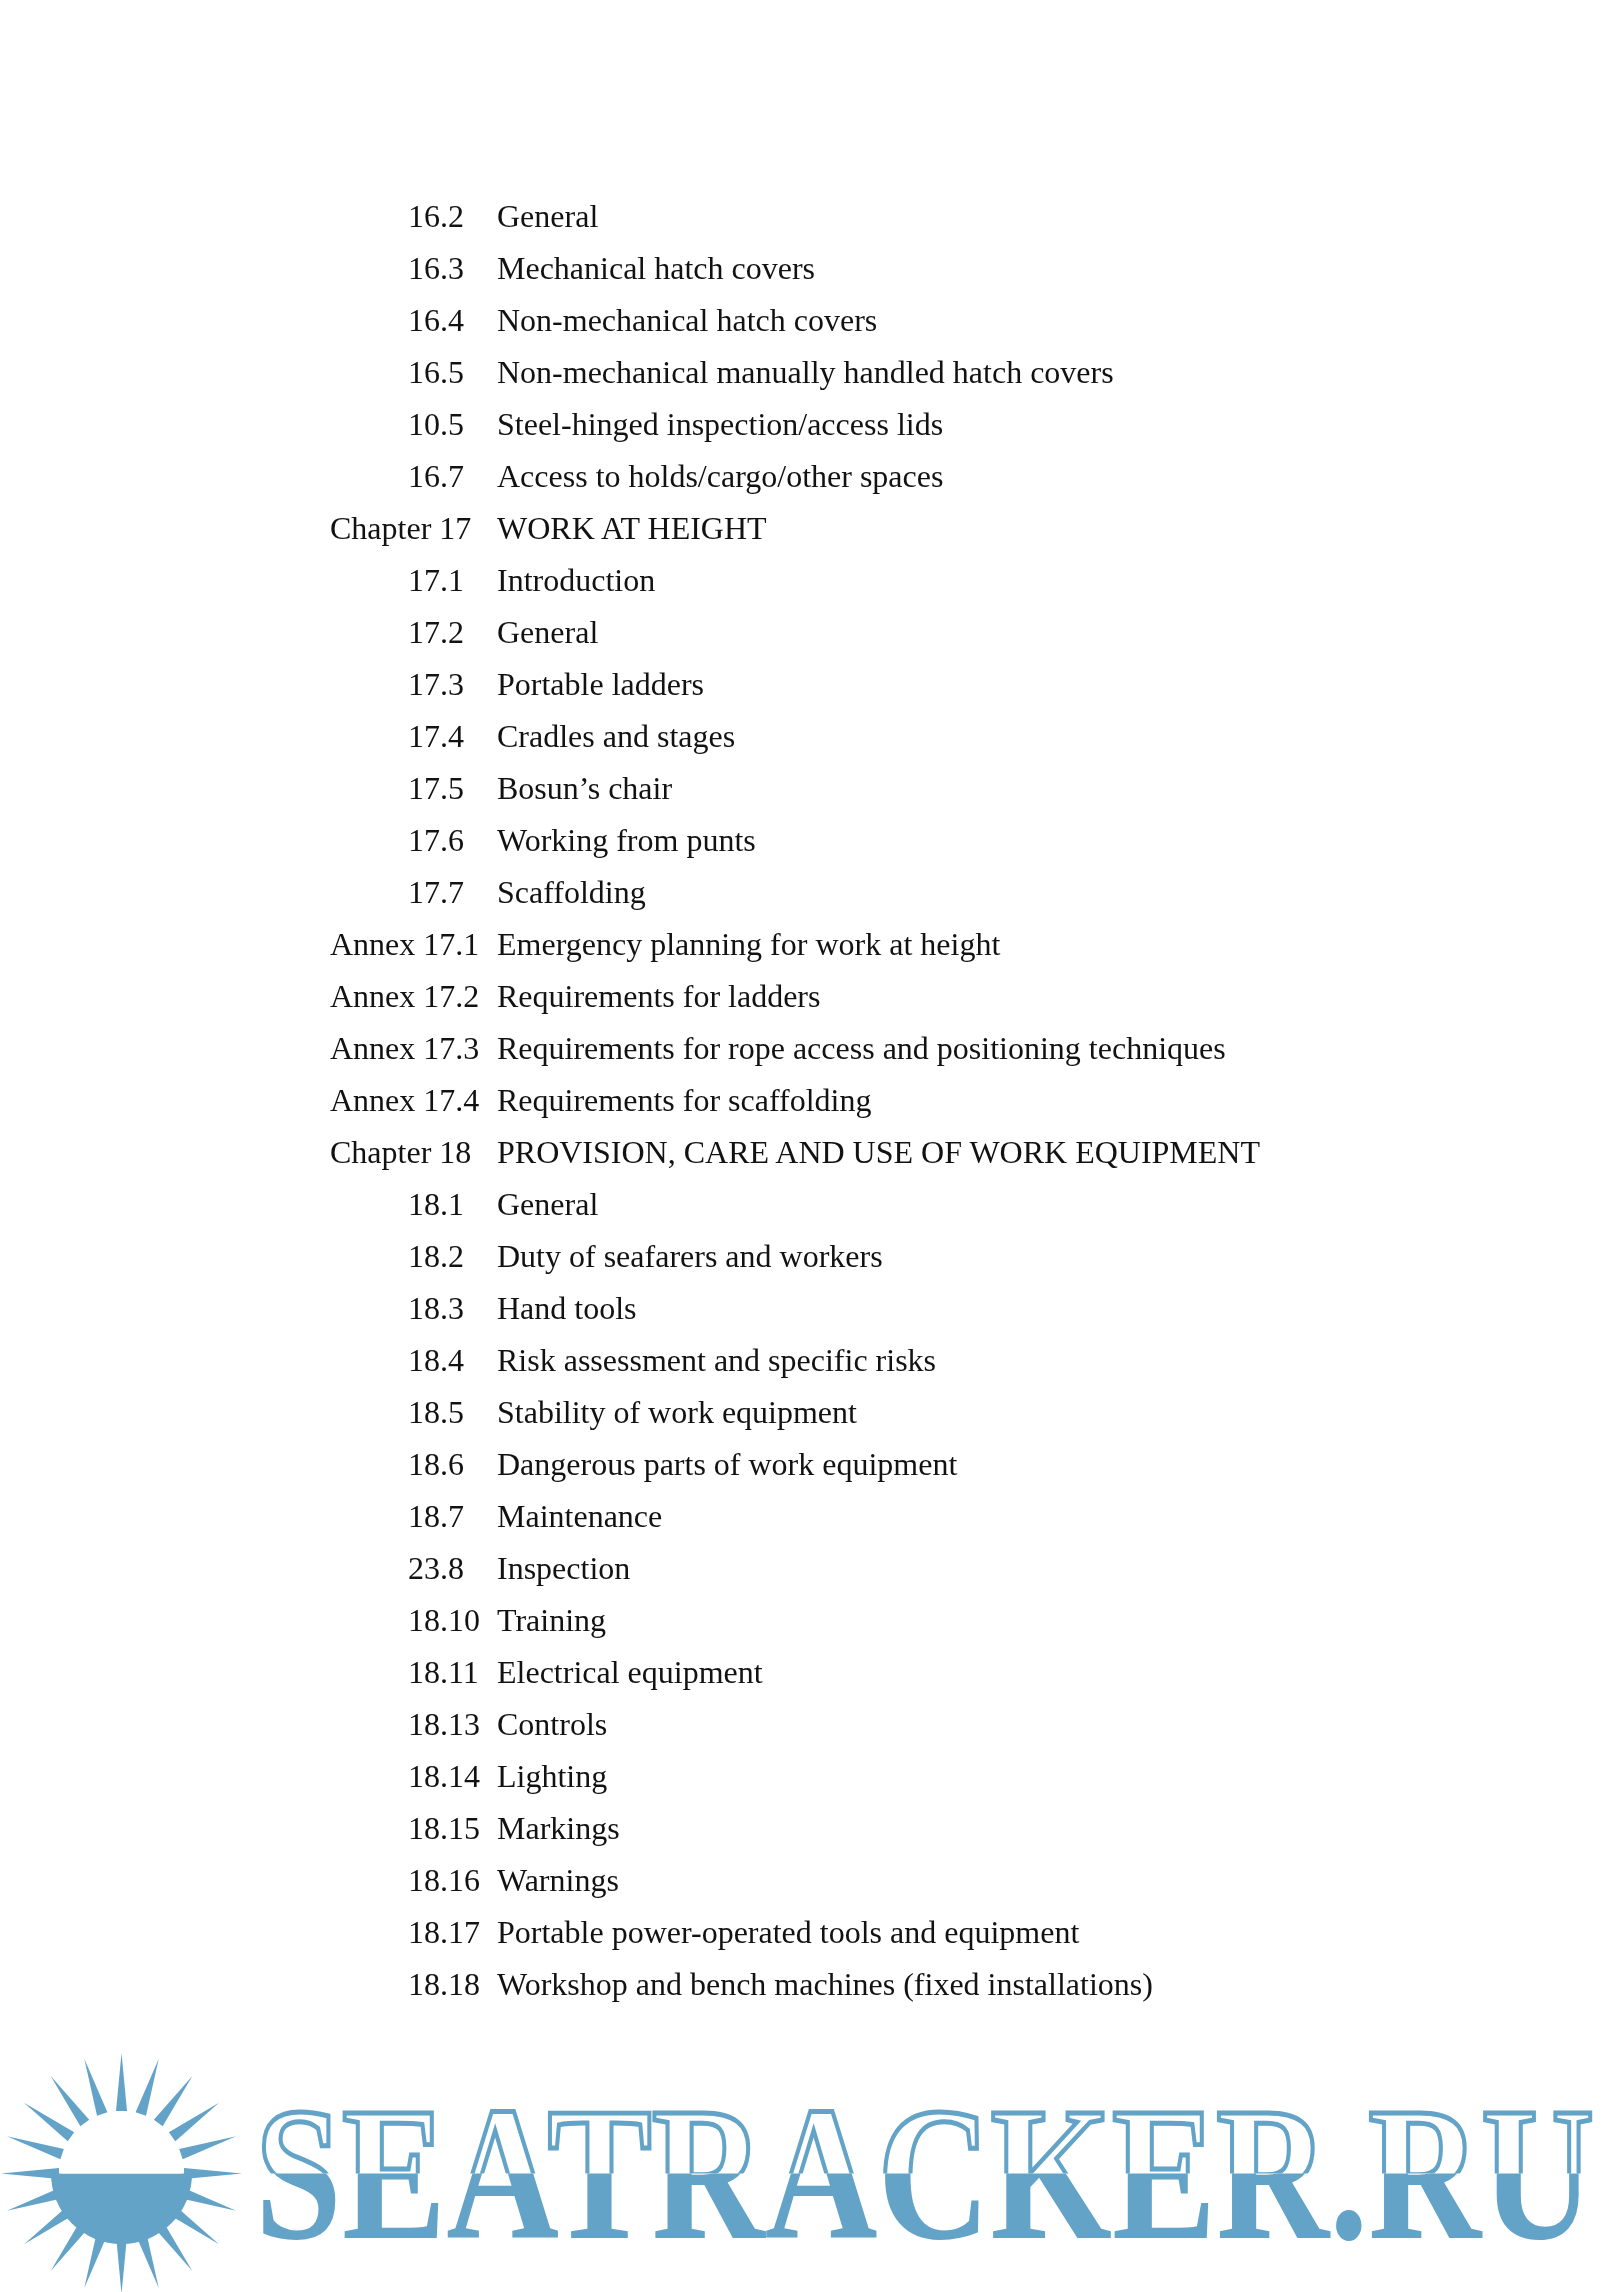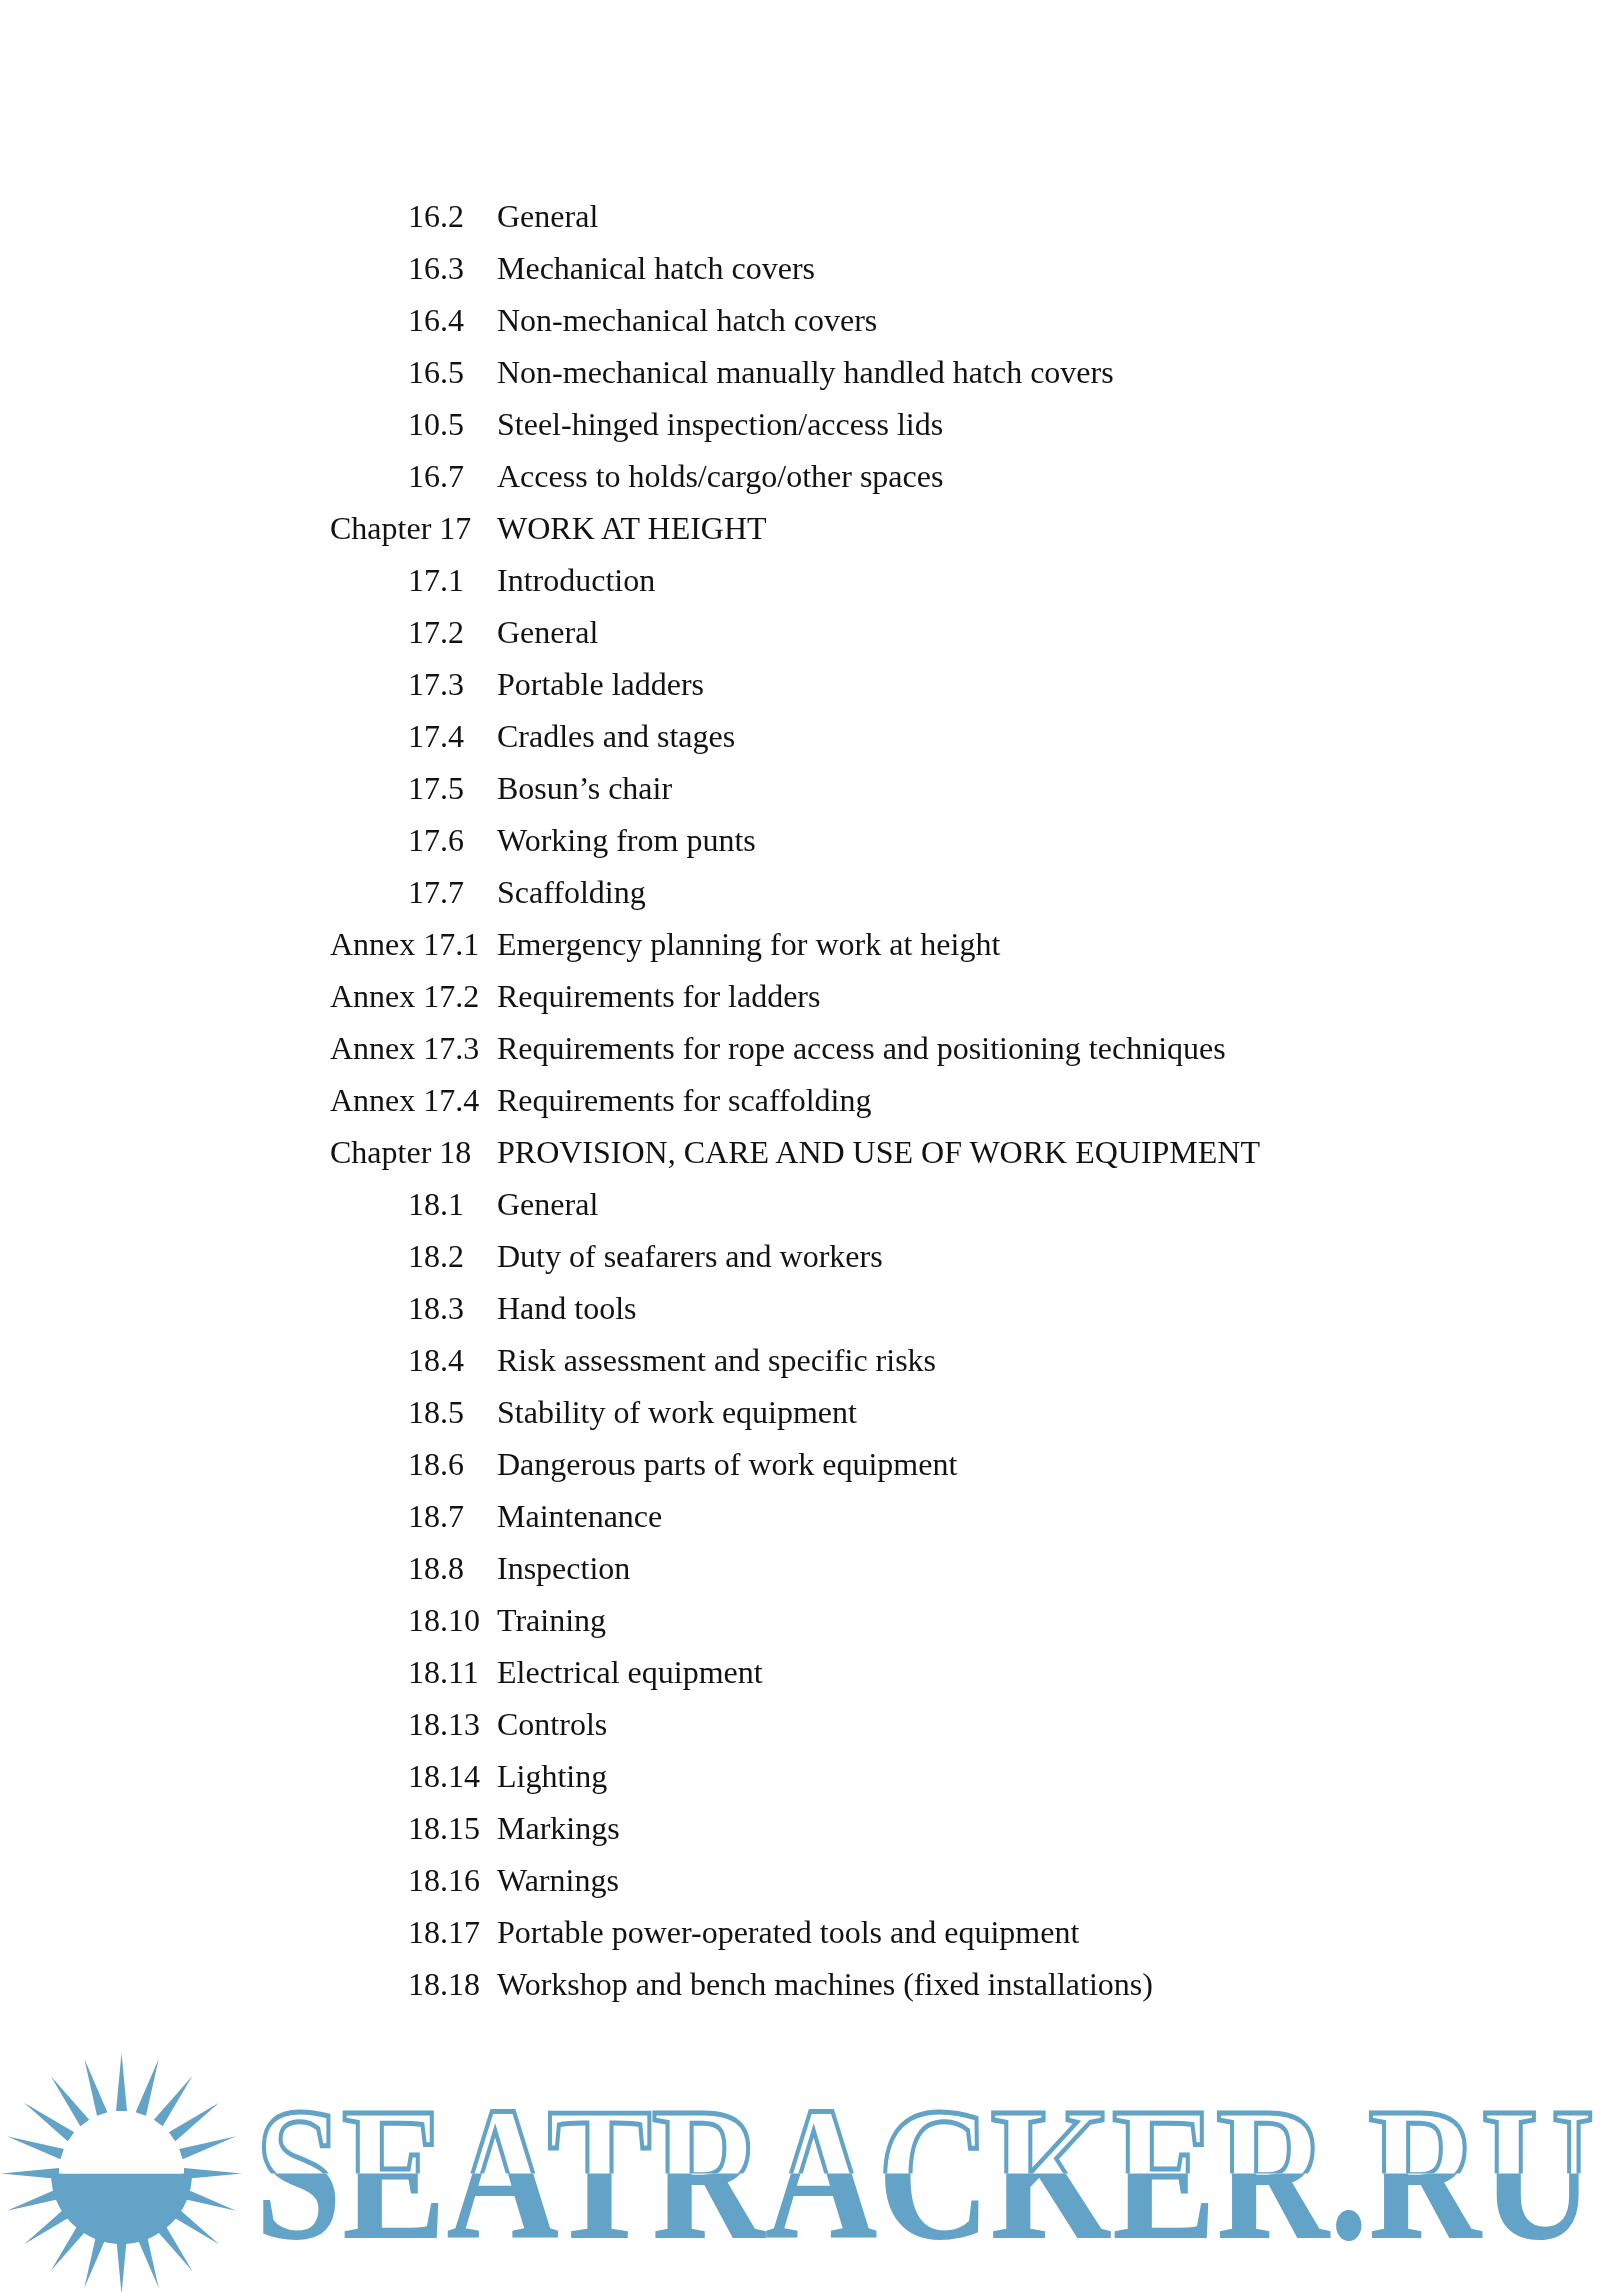--- a/index.html
+++ b/index.html
@@ -134,21 +134,21 @@
       </div>
       <div class="toc-row section">
         <span class="toc-label">18.6</span>
         <span class="toc-title">Dangerous parts of work equipment</span>
       </div>
       <div class="toc-row section">
         <span class="toc-label">18.7</span>
         <span class="toc-title">Maintenance</span>
       </div>
       <div class="toc-row section">
-        <span class="toc-label">18.8</span>
+        <span class="toc-label">23.8</span>
         <span class="toc-title">Inspection</span>
       </div>
       <div class="toc-row section">
         <span class="toc-label">18.10</span>
         <span class="toc-title">Training</span>
       </div>
       <div class="toc-row section">
         <span class="toc-label">18.11</span>
         <span class="toc-title">Electrical equipment</span>
       </div>

